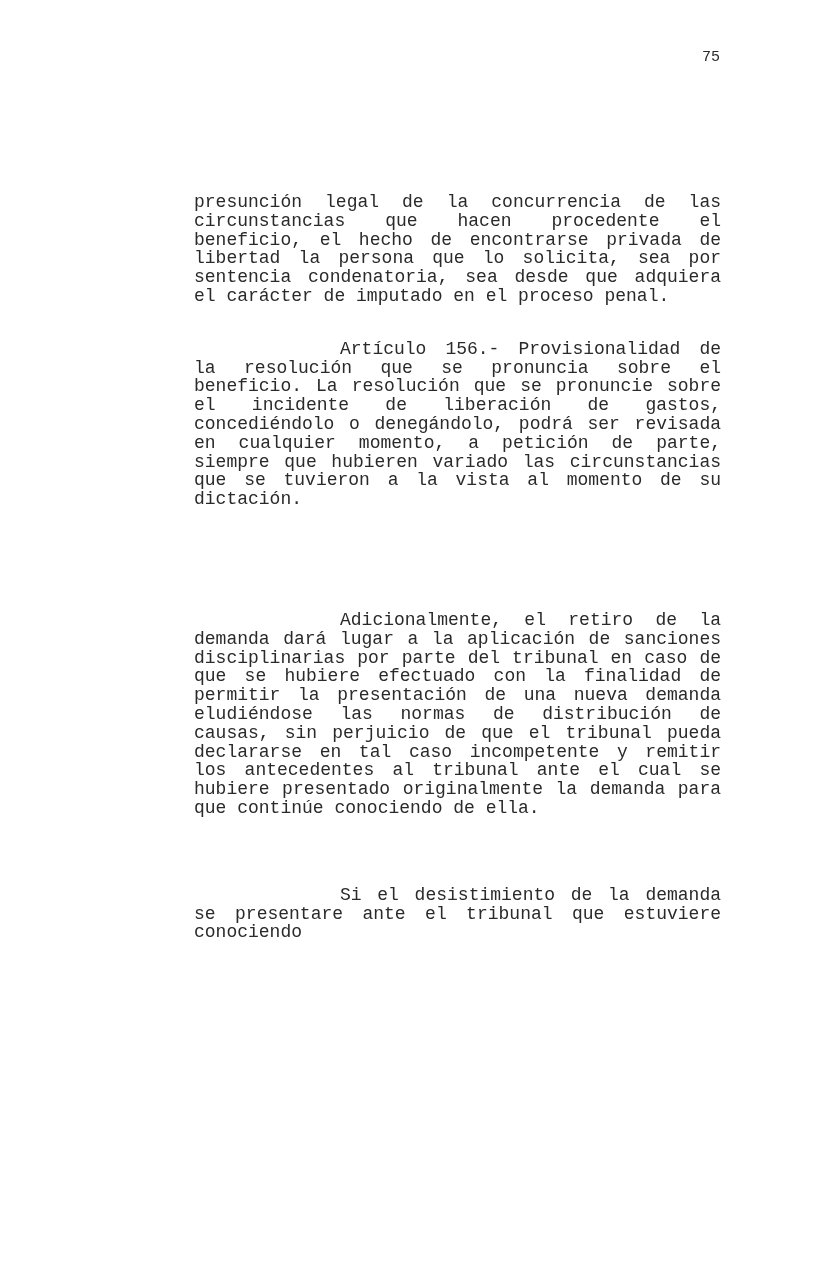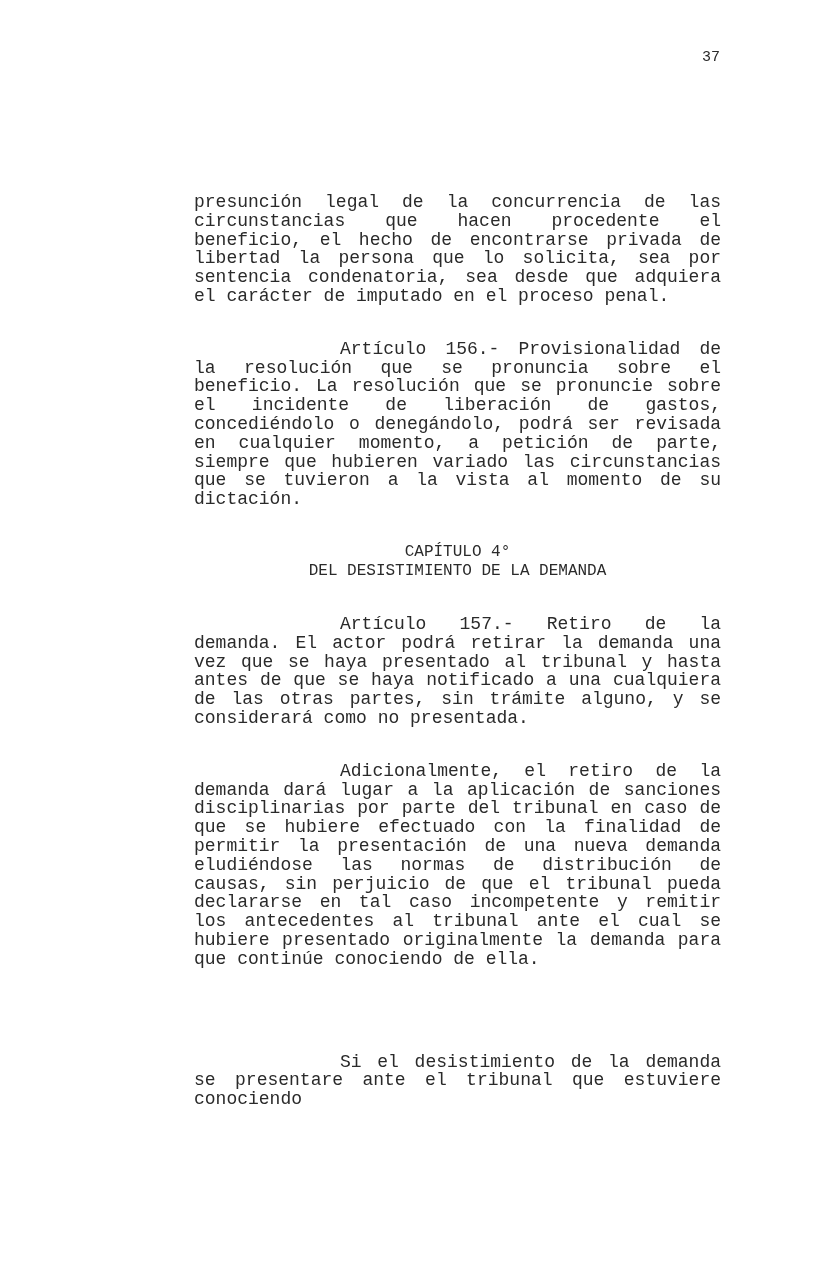--- a/index.html
+++ b/index.html
@@ -26,32 +26,27 @@
   .chapter {
     text-align: center; font-size: 16px; line-height: 19px; margin: 0;
     width: 527px;
   }
   .heading-line { display: block; }
 </style>
 </head>
 <body>
 
 <div class="page">
-  <div class="page-number">37</div>
+  <div class="page-number">75</div>
 
   <div class="body-text">
     <p class="para">presunción legal de la concurrencia de las circunstancias que hacen procedente el beneficio, el hecho de encontrarse privada de libertad la persona que lo solicita, sea por sentencia condenatoria, sea desde que adquiera el carácter de imputado en el proceso penal.</p>
     <div class="gap-lg"></div>
     <p class="para indent">Artículo 156.- Provisionalidad de la resolución que se pronuncia sobre el beneficio. La resolución que se pronuncie sobre el incidente de liberación de gastos, concediéndolo o denegándolo, podrá ser revisada en cualquier momento, a petición de parte, siempre que hubieren variado las circunstancias que se tuvieron a la vista al momento de su dictación.</p>
     <div class="gap-lg"></div>
-    <div class="chapter">
-      <span class="heading-line">CAPÍTULO 4°</span>
-      <span class="heading-line">DEL DESISTIMIENTO DE LA DEMANDA</span>
-    </div>
     <div class="gap-lg"></div>
-    <p class="para indent">Artículo 157.- Retiro de la demanda. El actor podrá retirar la demanda una vez que se haya presentado al tribunal y hasta antes de que se haya notificado a una cualquiera de las otras partes, sin trámite alguno, y se considerará como no presentada.</p>
     <div class="gap-lg"></div>
     <p class="para indent">Adicionalmente, el retiro de la demanda dará lugar a la aplicación de sanciones disciplinarias por parte del tribunal en caso de que se hubiere efectuado con la finalidad de permitir la presentación de una nueva demanda eludiéndose las normas de distribución de causas, sin perjuicio de que el tribunal pueda declararse en tal caso incompetente y remitir los antecedentes al tribunal ante el cual se hubiere presentado originalmente la demanda para que continúe conociendo de ella.</p>
     <div class="gap-lg"></div>
     <div class="gap-lg"></div>
-    <p class="para indent" style="text-align-last: justify; margin-top: 16px;">Si el desistimiento de la demanda se presentare ante el tribunal que estuviere conociendo</p>
+    <p class="para indent" style="text-align-last: justify;">Si el desistimiento de la demanda se presentare ante el tribunal que estuviere conociendo</p>
   </div>
 </div>
 
 </body></html>

